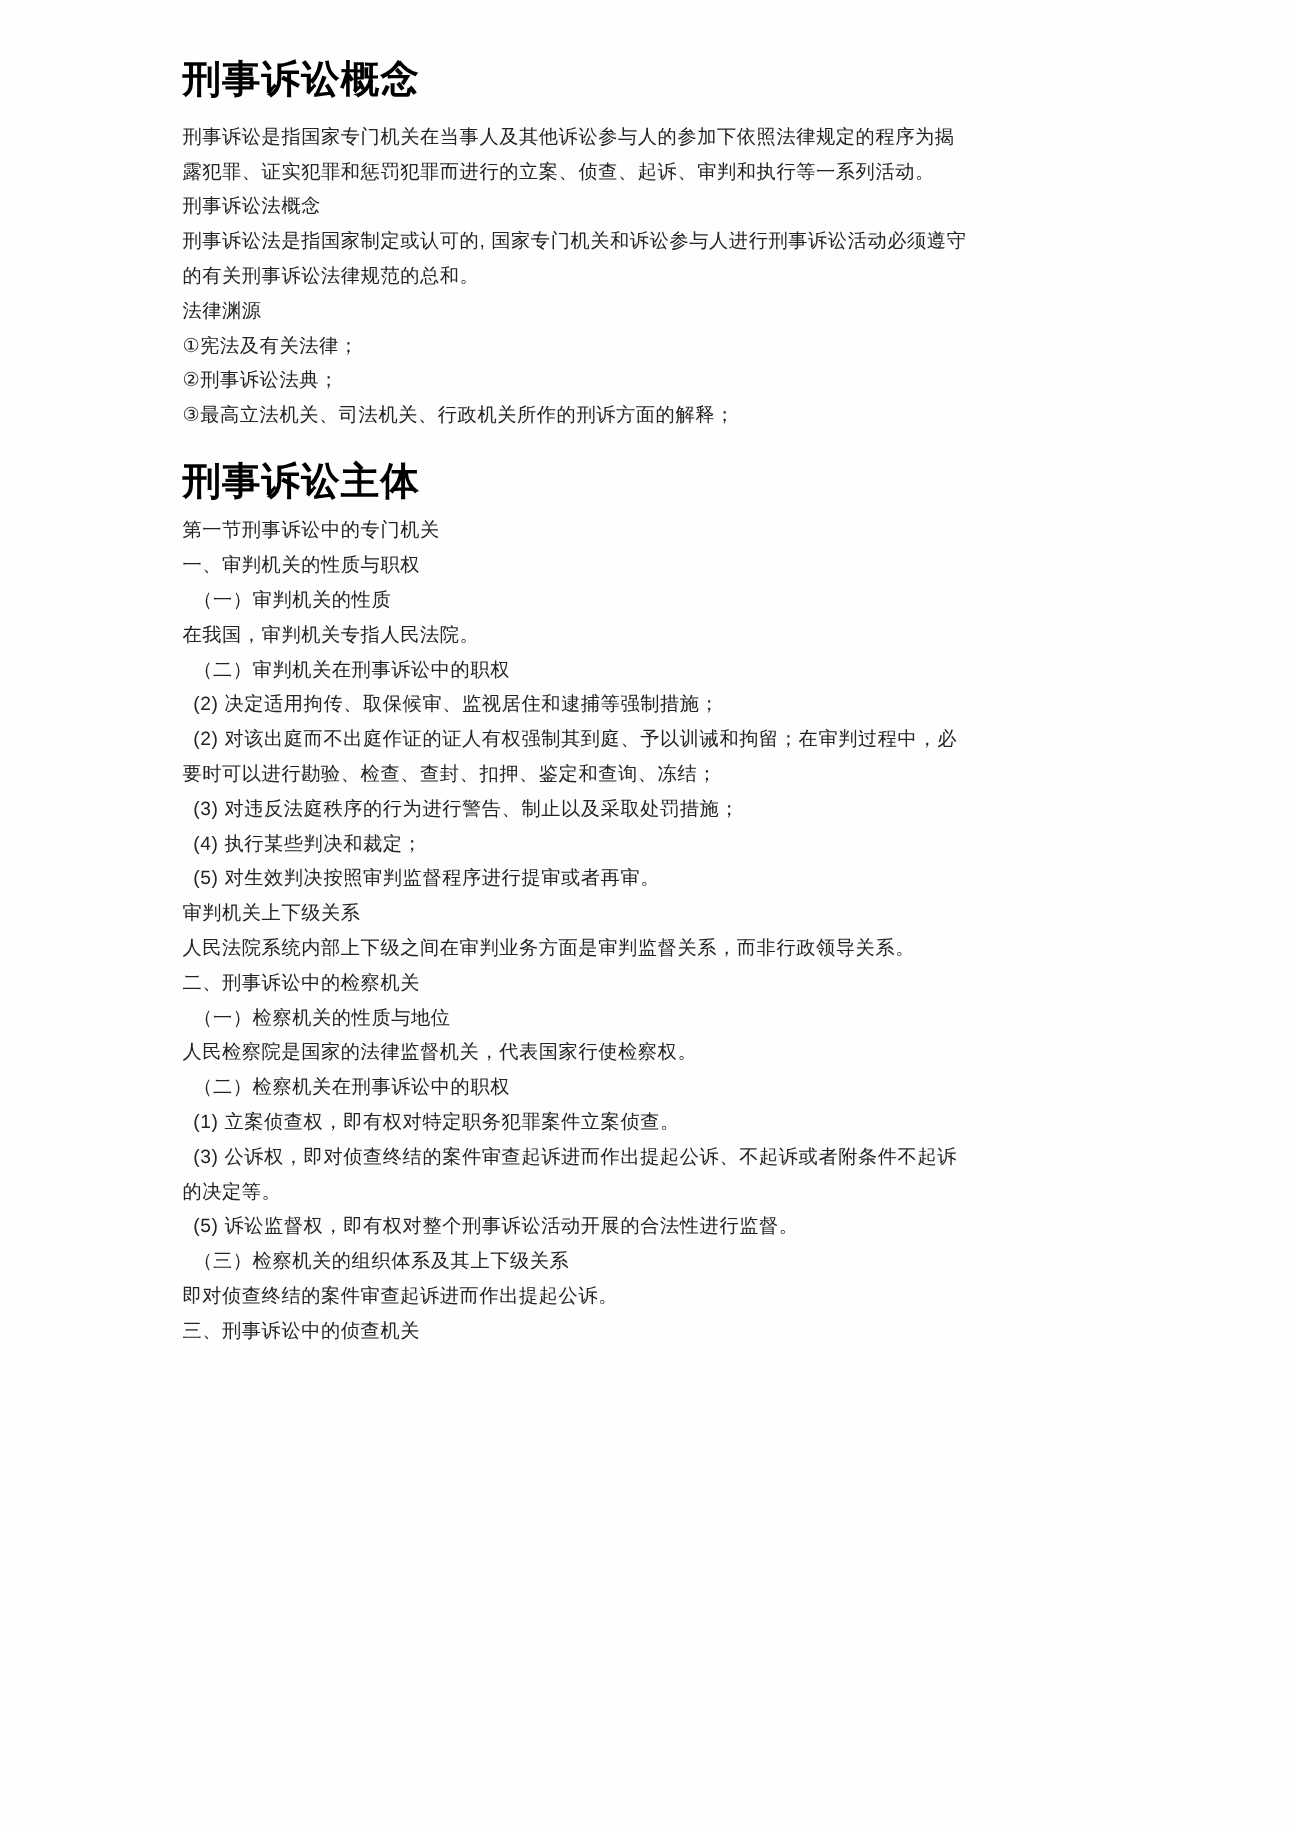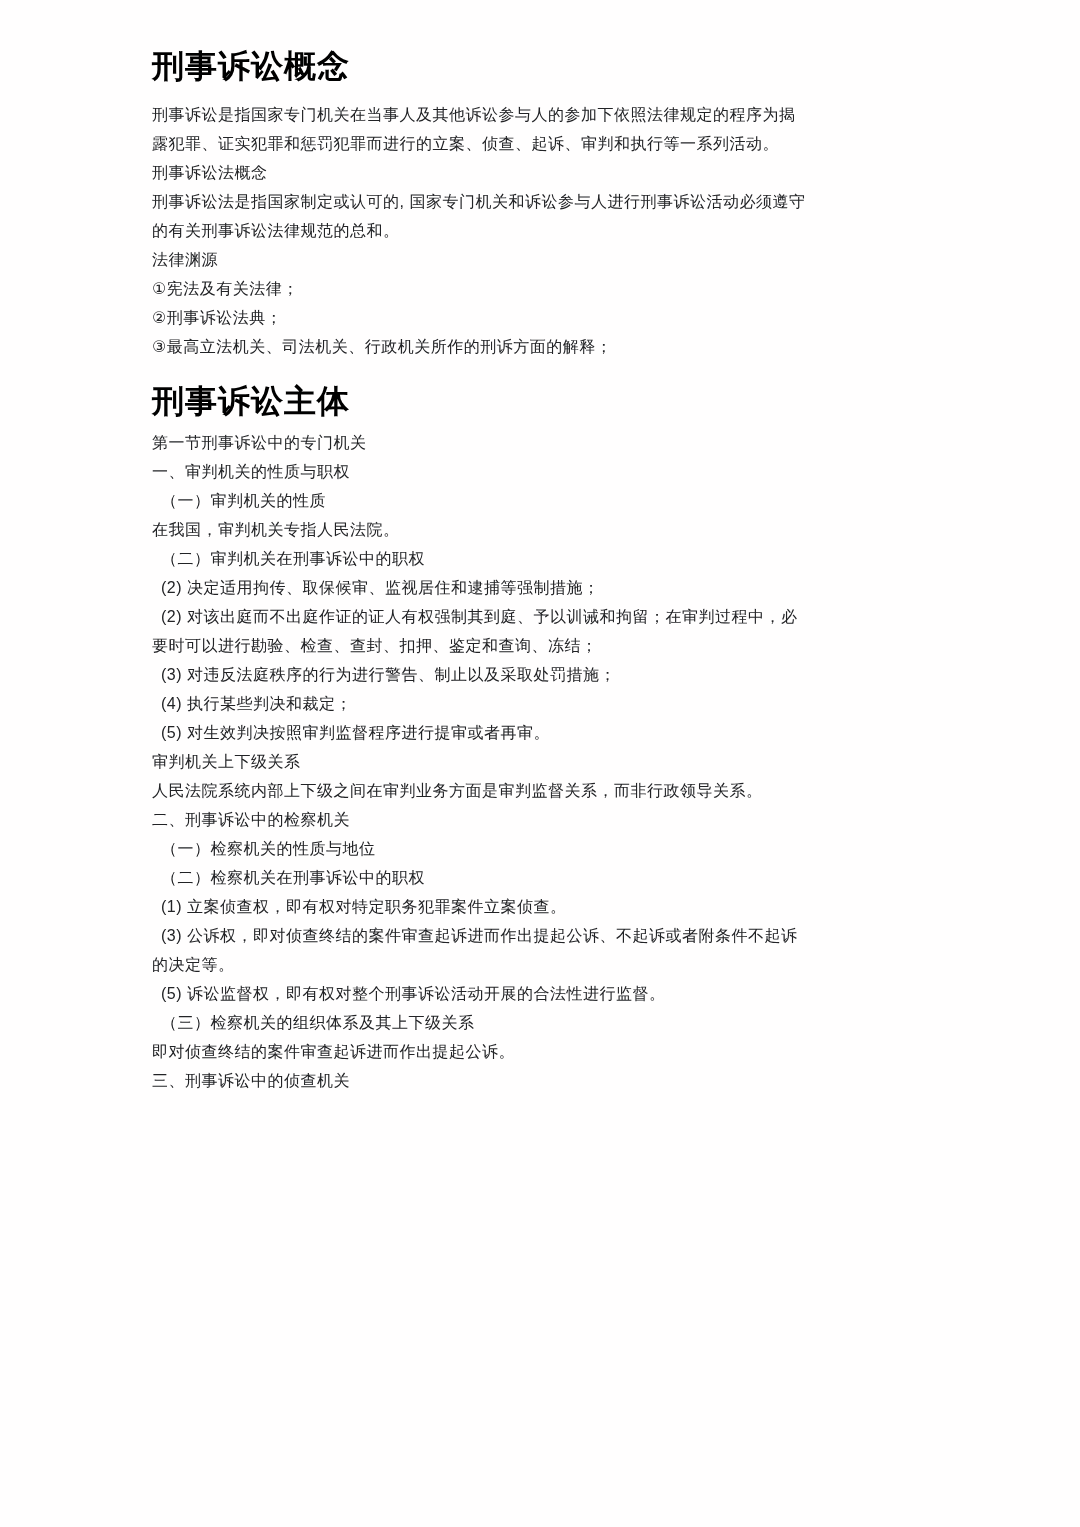--- a/index.html
+++ b/index.html
@@ -90,20 +90,21 @@
         <div class="line indent">(2) 决定适用拘传、取保候审、监视居住和逮捕等强制措施；</div>
         <div class="line indent">(2) 对该出庭而不出庭作证的证人有权强制其到庭、予以训诫和拘留；在审判过程中，必</div>
         <div class="line">要时可以进行勘验、检查、查封、扣押、鉴定和查询、冻结；</div>
         <div class="line indent">(3) 对违反法庭秩序的行为进行警告、制止以及采取处罚措施；</div>
         <div class="line indent">(4) 执行某些判决和裁定；</div>
         <div class="line indent">(5) 对生效判决按照审判监督程序进行提审或者再审。</div>
         <div class="line">审判机关上下级关系</div>
         <div class="line">人民法院系统内部上下级之间在审判业务方面是审判监督关系，而非行政领导关系。</div>
         <div class="line">二、刑事诉讼中的检察机关</div>
         <div class="line indent">（一）检察机关的性质与地位</div>
+        <div class="line">人民检察院是国家的法律监督机关，代表国家行使检察权。</div>
         <div class="line indent">（二）检察机关在刑事诉讼中的职权</div>
         <div class="line indent">(1) 立案侦查权，即有权对特定职务犯罪案件立案侦查。</div>
         <div class="line indent">(3) 公诉权，即对侦查终结的案件审查起诉进而作出提起公诉、不起诉或者附条件不起诉</div>
         <div class="line">的决定等。</div>
         <div class="line indent">(5) 诉讼监督权，即有权对整个刑事诉讼活动开展的合法性进行监督。</div>
         <div class="line indent">（三）检察机关的组织体系及其上下级关系</div>
         <div class="line">即对侦查终结的案件审查起诉进而作出提起公诉。</div>
         <div class="line">三、刑事诉讼中的侦查机关</div>
       </div>
   </section>

